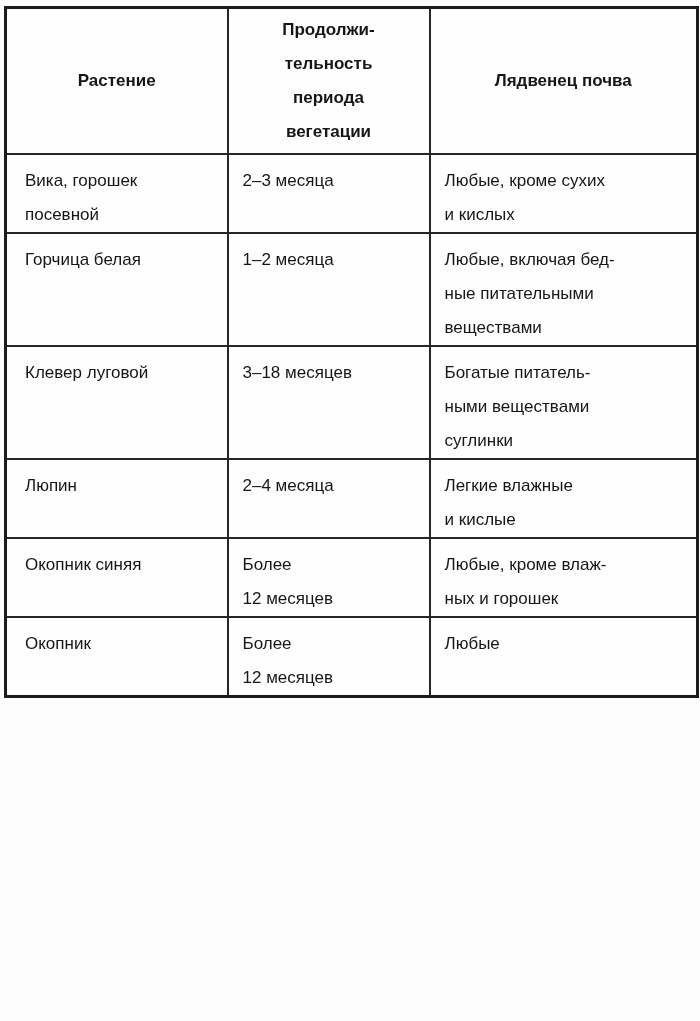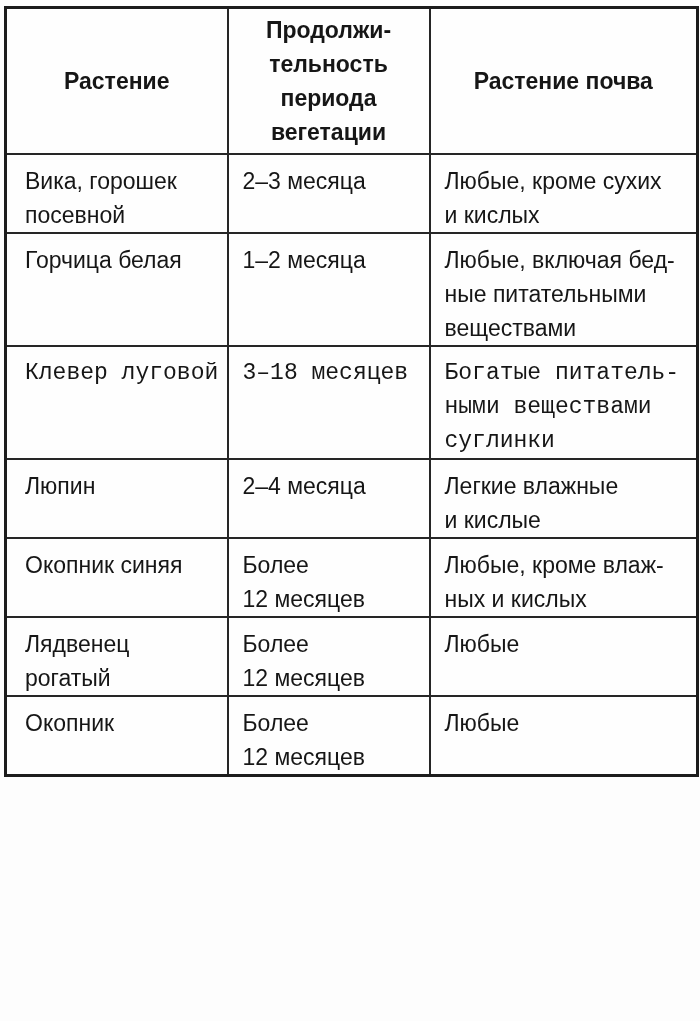--- a/index.html
+++ b/index.html
@@ -23,21 +23,21 @@
     left: 4px;
     top: 6px;
     width: 692px;
     border-collapse: collapse;
     table-layout: fixed;
     background: #fefefe;
     border: 3px solid #1c1c1c;
   }
   table.veg th, table.veg td {
     border: 2px solid #262626;
-    font-size: 23px;
+    font-size: 17px;
     line-height: 34px;
     white-space: pre-line;
     overflow: hidden;
   }
   table.veg th {
     font-weight: bold;
     text-align: center;
     vertical-align: middle;
     padding: 4px 6px;
   }
@@ -48,21 +48,21 @@
     padding: 9px 8px 0 14px;
   }
   table.veg td.c-plant { padding-left: 18px; }
   col.c1 { width: 222px; }
   col.c2 { width: 202px; }
   col.c3 { width: 268px; }
   tr.hdr { height: 142px; }
   tr.r0 { height: 58px; }
   tr.r1 { height: 102px; }
   tr.r2 { height: 110px; }
-  tr.r3 { height: 110px; font-family: Liberation Mono, monospace; }
+  tr.r3 { height: 110px; }
   tr.r4 { height: 79px; }
   tr.r5 { height: 78px; }
   tr.r6 { height: 79px; }
   tr.r7 { height: 79px; }
   tr.r8 { height: 72px; }
   tr.r9 { height: 74px; }
 </style>
 </head>
 <body>
 
@@ -73,21 +73,21 @@
       <col class="c2">
       <col class="c3">
     </colgroup>
     <thead>
       <tr class="hdr">
         <th>Растение</th>
         <th>Продолжи-
 тельность
 периода
 вегетации</th>
-        <th>Растение почва</th>
+        <th>Лядвенец почва</th>
       </tr>
     </thead>
     <tbody>
       <tr class="r0">
         <td class="c-plant">Вика, горошек
 посевной</td>
         <td class="c-dur">2–3 месяца</td>
         <td class="c-soil">Любые, кроме сухих
 и кислых</td>
       </tr>
@@ -109,28 +109,21 @@
         <td class="c-plant">Люпин</td>
         <td class="c-dur">2–4 месяца</td>
         <td class="c-soil">Легкие влажные
 и кислые</td>
       </tr>
       <tr class="r6">
         <td class="c-plant">Окопник синяя</td>
         <td class="c-dur">Более
 12 месяцев</td>
         <td class="c-soil">Любые, кроме влаж-
-ных и кислых</td>
-      </tr>
-      <tr class="r8">
-        <td class="c-plant">Лядвенец
-рогатый</td>
-        <td class="c-dur">Более
-12 месяцев</td>
-        <td class="c-soil">Любые</td>
+ных и горошек</td>
       </tr>
       <tr class="r9">
         <td class="c-plant">Окопник</td>
         <td class="c-dur">Более
 12 месяцев</td>
         <td class="c-soil">Любые</td>
       </tr>
     </tbody>
   </table>
 </div>

